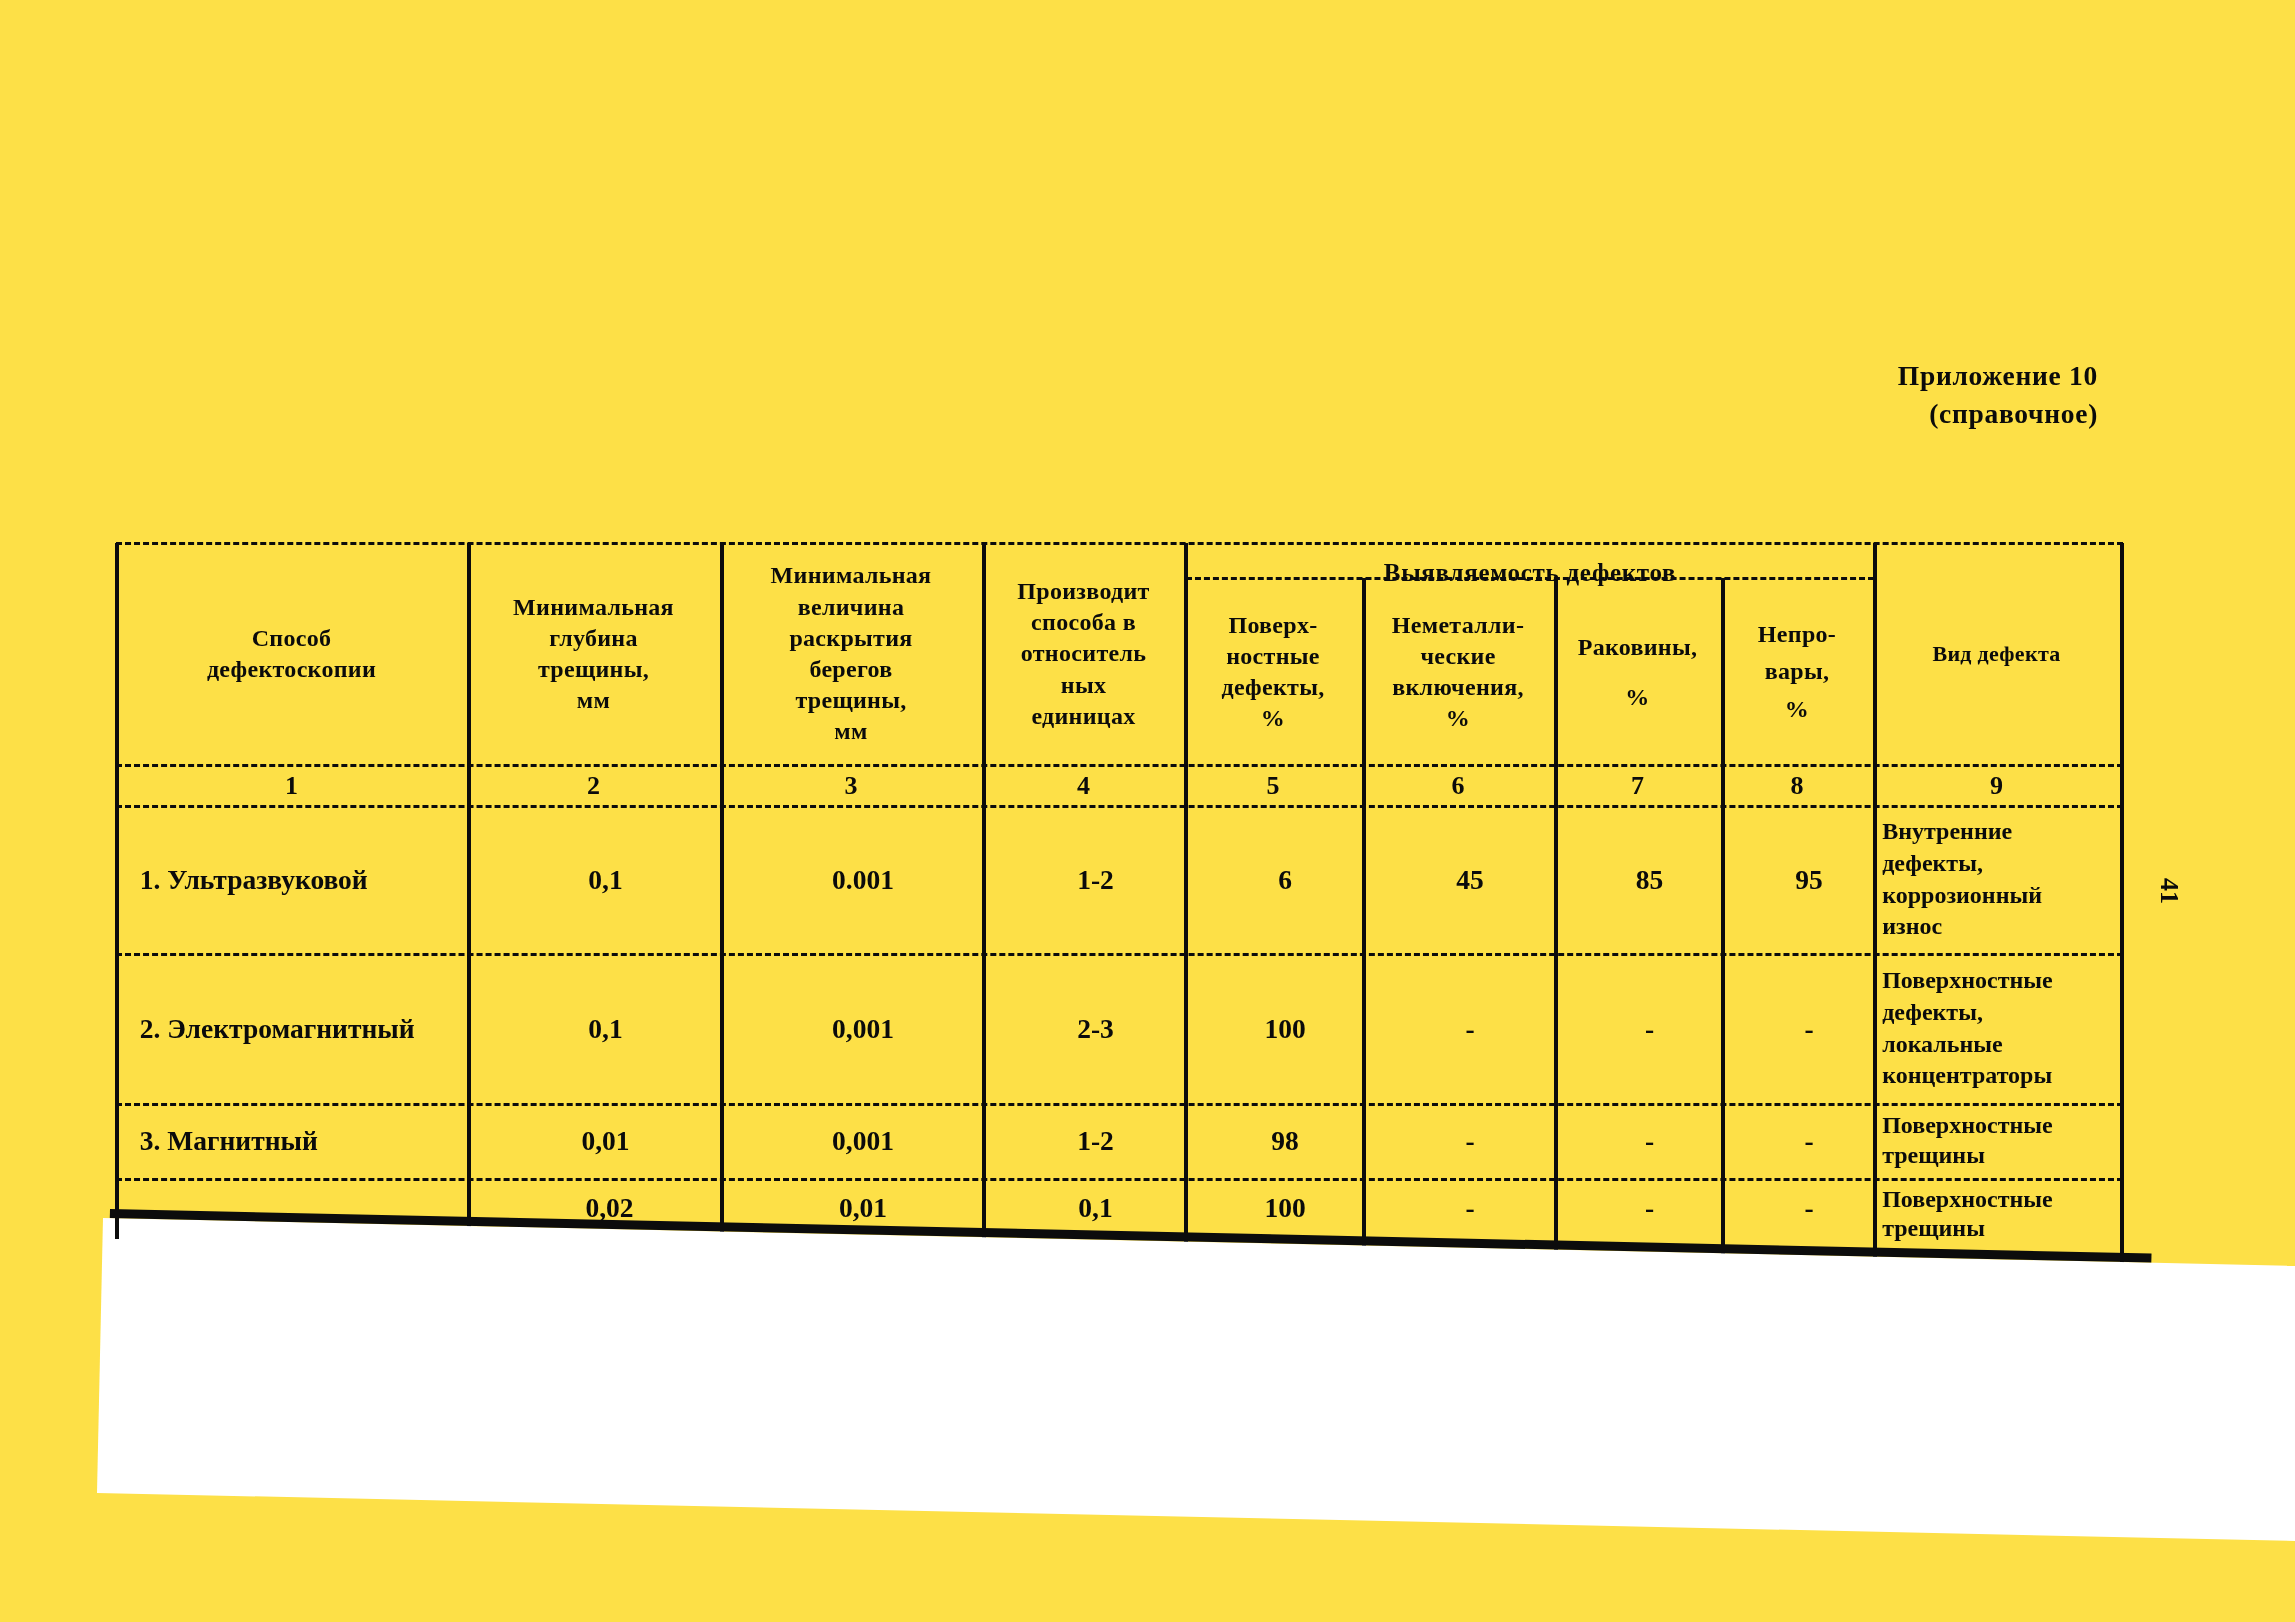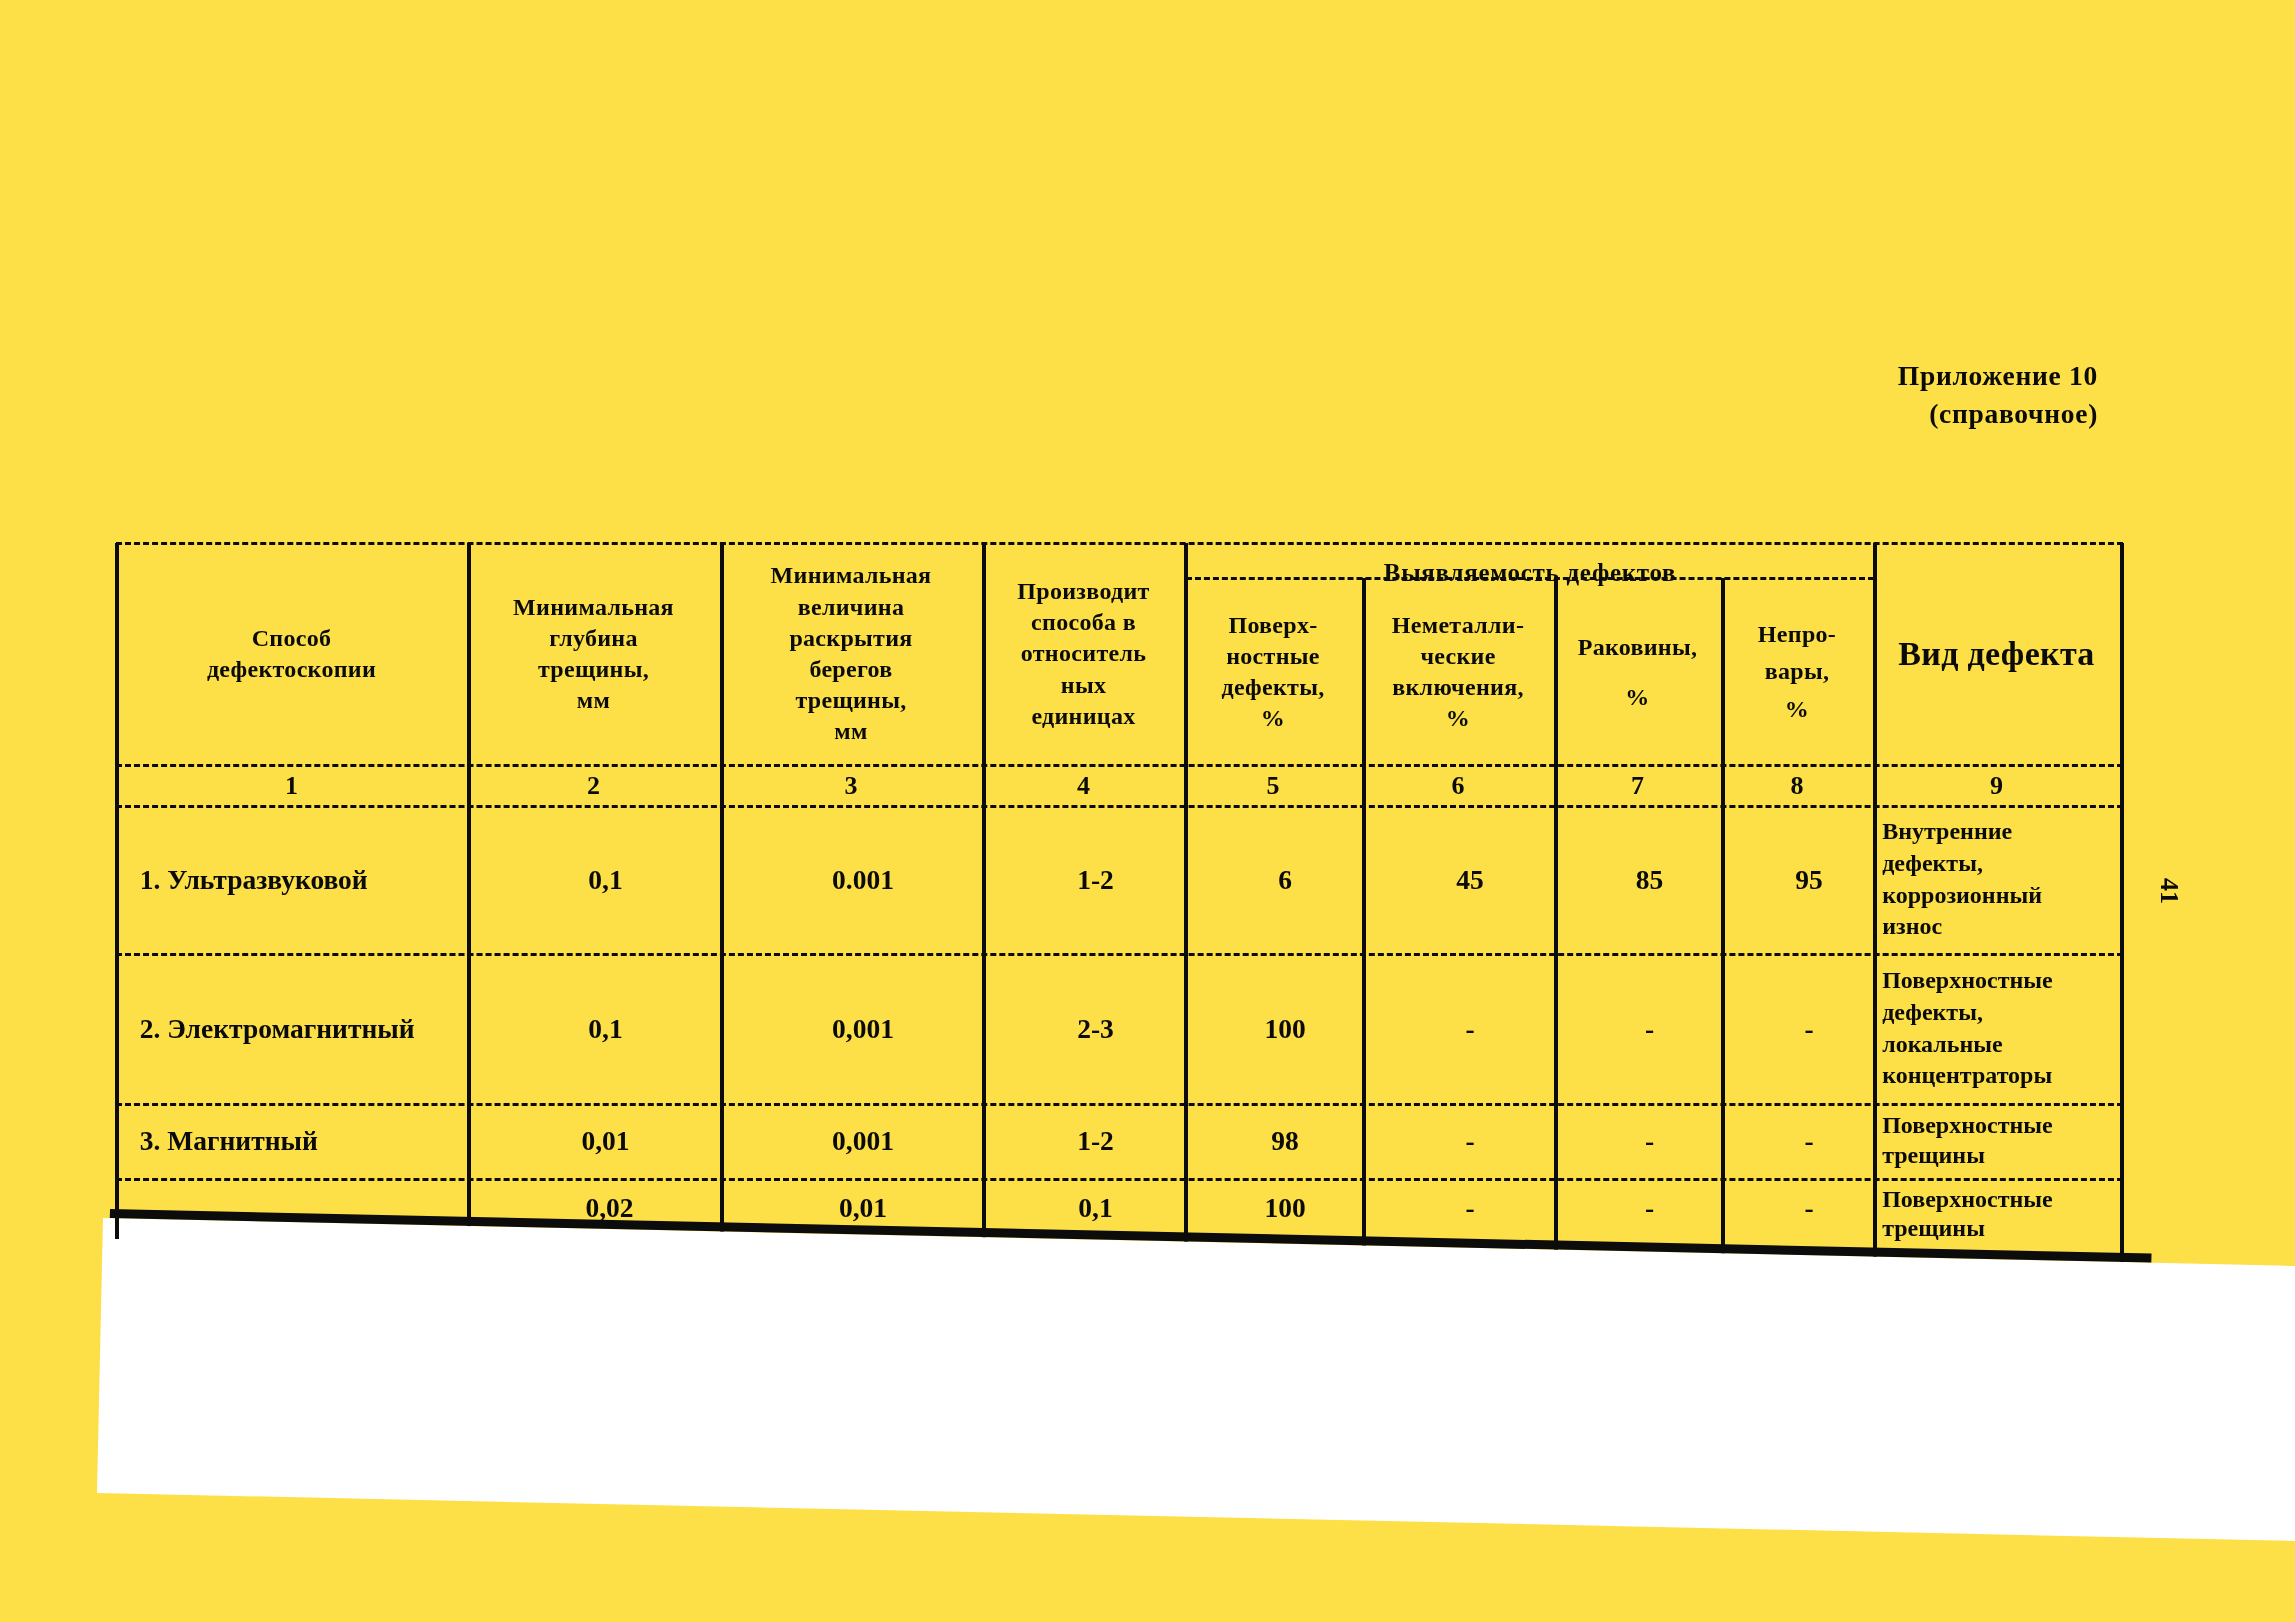--- a/index.html
+++ b/index.html
@@ -132,21 +132,21 @@
 %</div>
     <div class="cell hdr" style="left:1362px; top:579px; width:192px; height:186px;">Неметалли-
 ческие
 включения,
 %</div>
     <div class="cell hdr" style="left:1554px; top:579px; width:167px; height:186px; line-height:2.1;">Раковины,
 %</div>
     <div class="cell hdr" style="left:1721px; top:579px; width:152px; height:186px; line-height:1.55;">Непро-
 вары,
 %</div>
-    <div class="cell hdr" style="left:1873px; top:543px; width:247px; height:222px; font-size:34px;">Вид дефекта</div>
+    <div class="cell hdr" style="left:1873px; top:543px; width:247px; height:222px; font-size:22px;">Вид дефекта</div>
 
     <div class="cell colnum" style="left:116px; top:766px; width:351px; height:39px;">1</div>
     <div class="cell colnum" style="left:467px; top:766px; width:253px; height:39px;">2</div>
     <div class="cell colnum" style="left:720px; top:766px; width:262px; height:39px;">3</div>
     <div class="cell colnum" style="left:982px; top:766px; width:203px; height:39px;">4</div>
     <div class="cell colnum" style="left:1184px; top:766px; width:178px; height:39px;">5</div>
     <div class="cell colnum" style="left:1362px; top:766px; width:192px; height:39px;">6</div>
     <div class="cell colnum" style="left:1554px; top:766px; width:167px; height:39px;">7</div>
     <div class="cell colnum" style="left:1721px; top:766px; width:152px; height:39px;">8</div>
     <div class="cell colnum" style="left:1873px; top:766px; width:247px; height:39px;">9</div>

